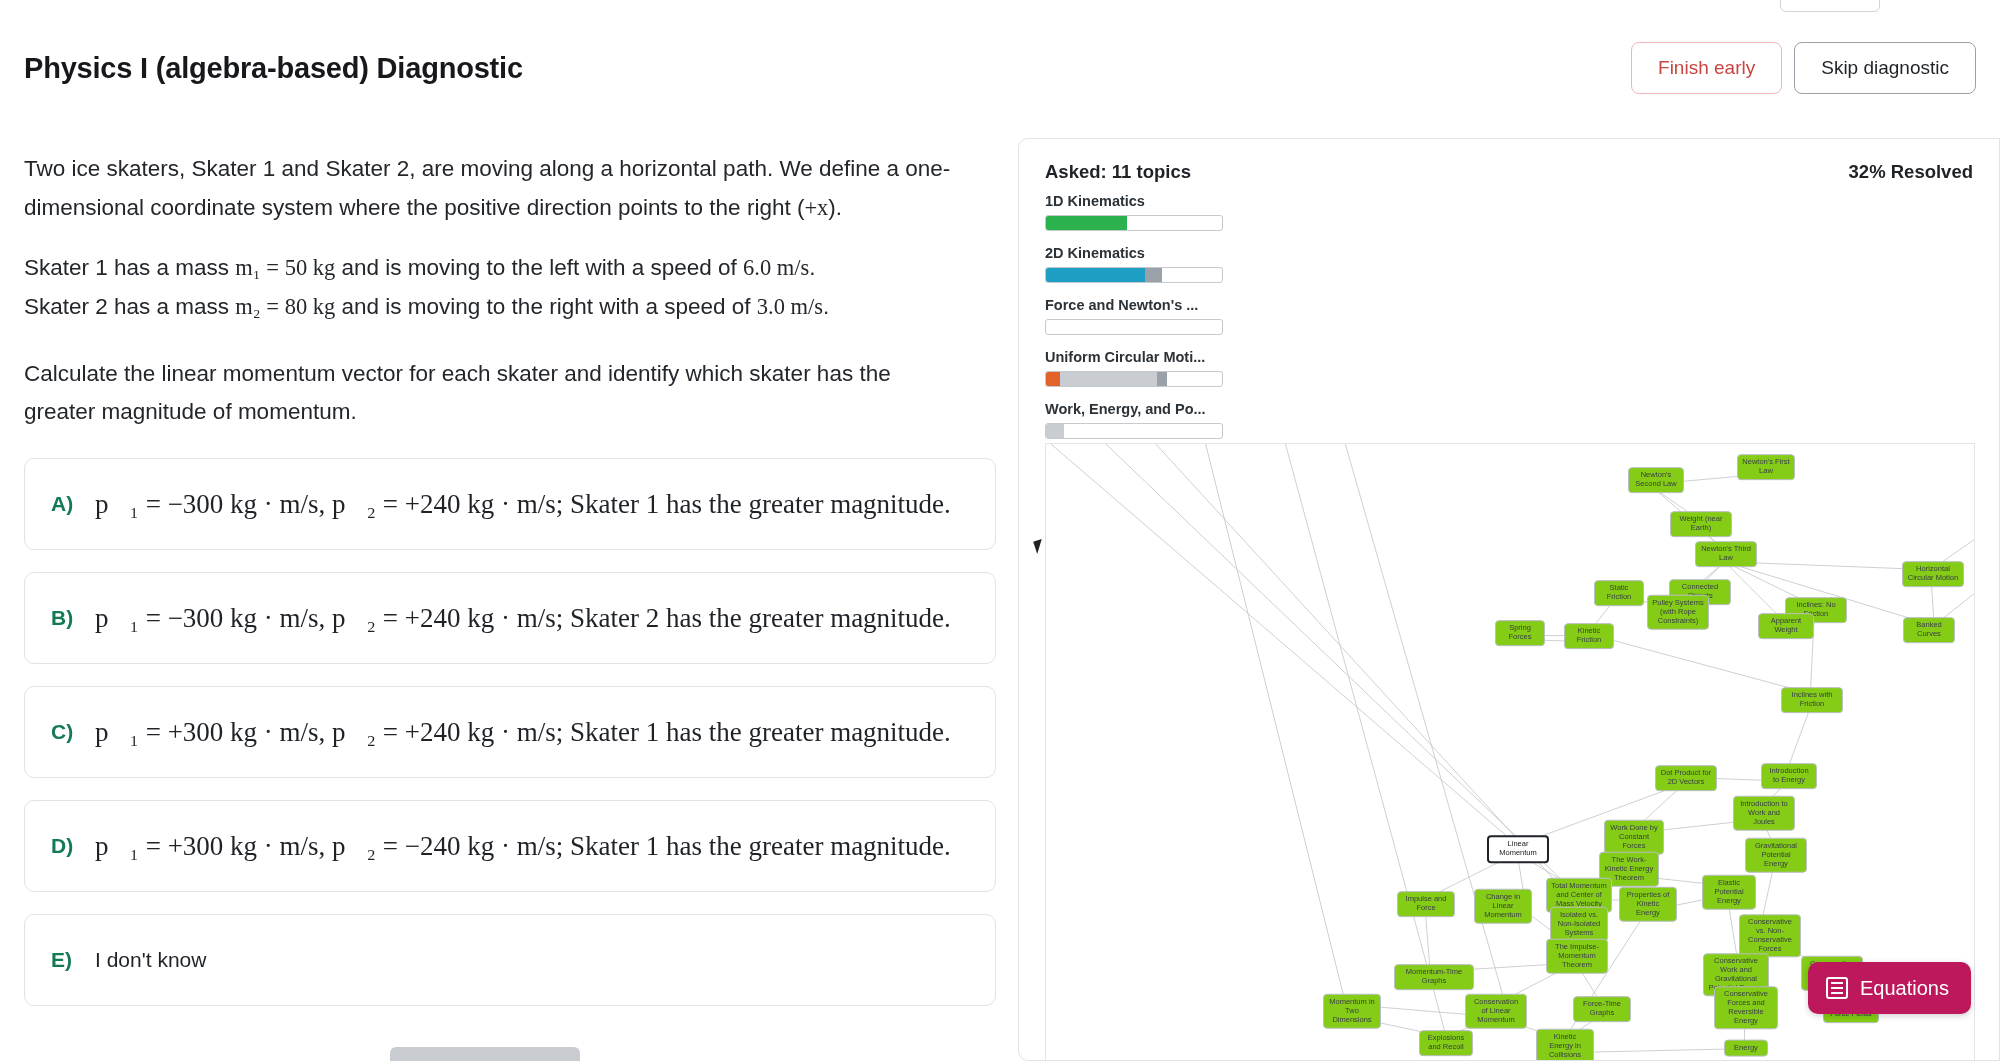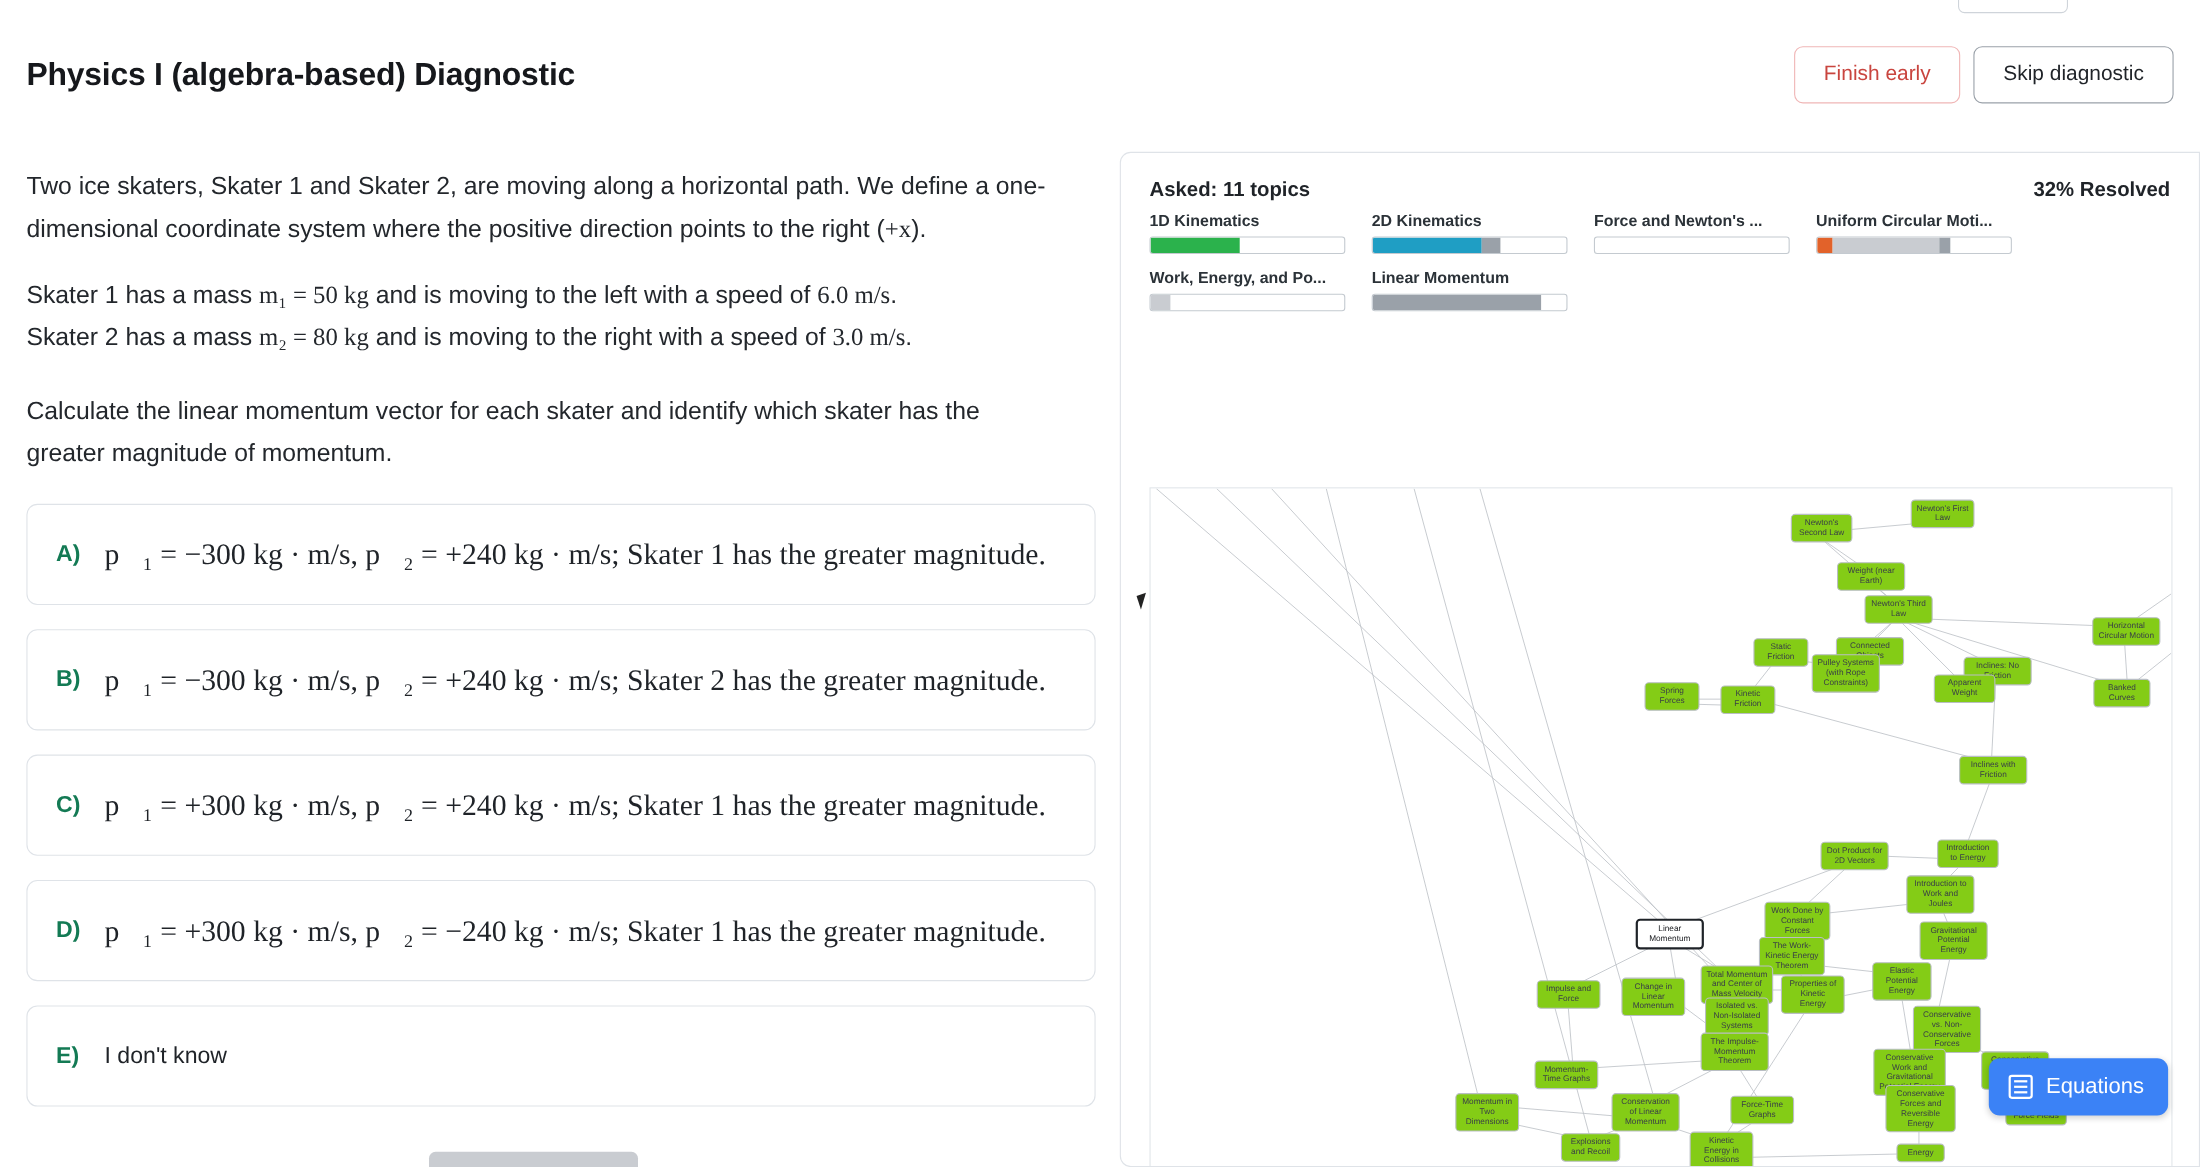--- a/index.html
+++ b/index.html
@@ -85,21 +85,21 @@
     background:#fff; overflow:hidden;
   }
   .gp-head {
     display:flex; align-items:baseline; justify-content:space-between;
     padding: 22px 26px 6px 26px;
   }
   .gp-head-left, .gp-head-right { font-size:18.5px; font-weight:bold; color:#1f2328; }
 
   .topics {
     padding: 4px 26px 0 26px;
-    display:flex; flex-wrap:wrap; gap: 14px 24px;
+    display:flex; flex-wrap:wrap; gap: 14px 24px; flex-direction: column;
   }
   .topic { width:178px; }
   .topic-label {
     font-size:14.5px; font-weight:bold; color:#2b3238;
     white-space:nowrap; overflow:hidden; text-overflow:ellipsis;
     margin-bottom:6px;
   }
   .bar {
     height:16px; border:1px solid #c4cad0; border-radius:3px;
     background:#fff; overflow:hidden; display:flex;
@@ -125,21 +125,21 @@
     padding:3px 4px;
     transform: translate(-50%,-50%);
     white-space:normal;
   }
   .node.active { background:#fff; border:2px solid #1f2328; color:#16181c; }
 
   
   .fab {
     position:absolute; right:28px; bottom:46px;
     height:52px; padding: 0 22px 0 18px;
-    background:#3b82f6; color:#fff;
+    background:#be185d; color:#fff;
     border-radius:10px;
     display:flex; align-items:center; gap:12px;
     font-size:20px; cursor:pointer;
     box-shadow: 0 2px 6px rgba(0,0,0,.18);
   }
   .fab .gico {
     width:22px; height:22px; border:2px solid #fff; border-radius:3px;
     display:block; position:relative;
   }
   .fab .gico:before {
@@ -349,21 +349,21 @@
     <div class="node" style="left:683px;top:448px;width:54px">Elastic Potential Energy</div>
     <div class="node" style="left:533px;top:451px;width:66px">Total Momentum and Center of Mass Velocity</div>
     <div class="node" style="left:380px;top:460px;width:58px">Impulse and Force</div>
     <div class="node" style="left:457px;top:462px;width:58px">Change in Linear Momentum</div>
     <div class="node" style="left:602px;top:460px;width:58px">Properties of Kinetic Energy</div>
     <div class="node" style="left:533px;top:480px;width:58px">Isolated vs. Non-Isolated Systems</div>
     <div class="node" style="left:724px;top:492px;width:62px">Conservative vs. Non-Conservative Forces</div>
     <div class="node" style="left:531px;top:512px;width:62px">The Impulse-Momentum Theorem</div>
     <div class="node" style="left:690px;top:531px;width:66px">Conservative Work and Gravitational Potential Energy</div>
     <div class="node" style="left:786px;top:529px;width:62px">Conservative Work and Spring Energy</div>
-    <div class="node" style="left:378px;top:533px;width:58px">Momentum-Time Graphs</div>
+    <div class="node" style="left:388px;top:533px;width:80px">Momentum-Time Graphs</div>
     <div class="node" style="left:700px;top:564px;width:64px">Conservative Forces and Reversible Energy</div>
     <div class="node" style="left:805px;top:566px;width:56px">Conservative Force Fields</div>
     <div class="node" style="left:306px;top:567px;width:58px">Momentum in Two Dimensions</div>
     <div class="node" style="left:450px;top:567px;width:62px">Conservation of Linear Momentum</div>
     <div class="node" style="left:556px;top:565px;width:58px">Force-Time Graphs</div>
     <div class="node" style="left:400px;top:599px;width:54px">Explosions and Recoil</div>
     <div class="node" style="left:519px;top:602px;width:58px">Kinetic Energy in Collisions</div>
     <div class="node" style="left:700px;top:604px;width:44px">Energy</div>
   </div>
 

